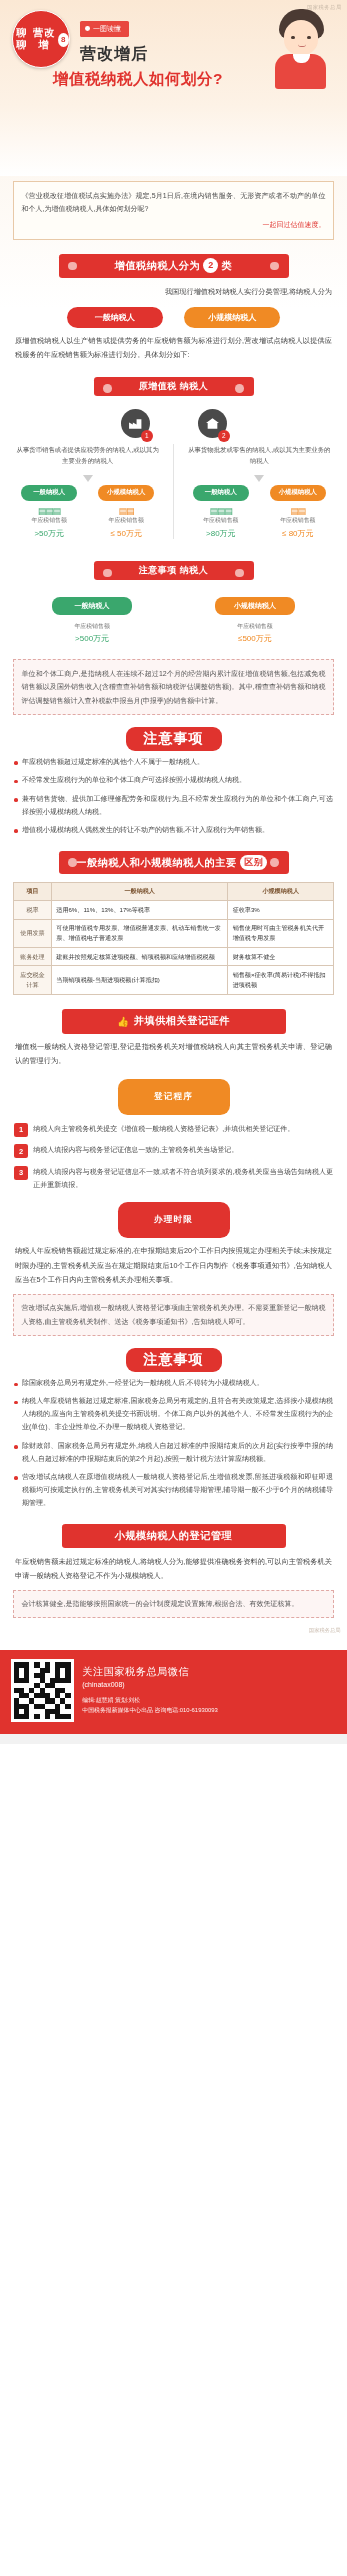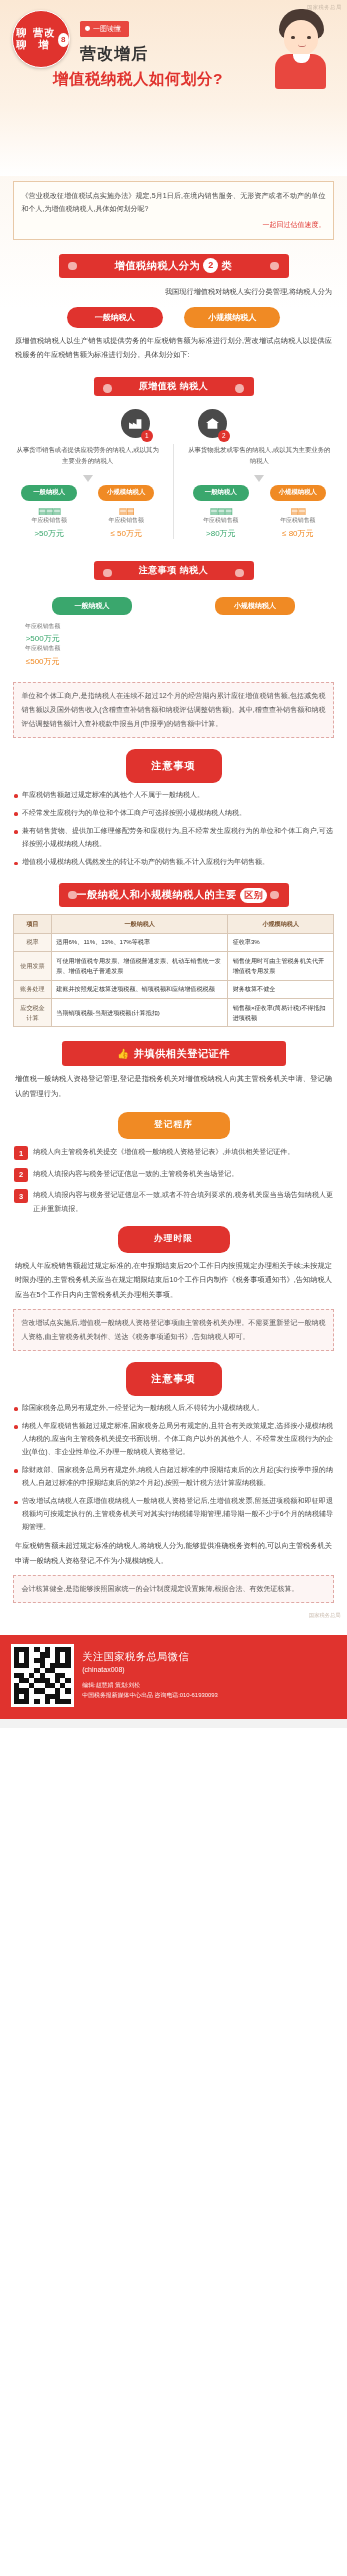--- a/index.html
+++ b/index.html
@@ -164,22 +164,22 @@
   .bills { font-size: 9px; letter-spacing: -1.1px; }
   .divider-v { width: 0.5px; background: #e3e3e3; }
   
   .warn-box {
     margin: 6.4px 13px; border: 0.5px dashed #e0a9a5;
     background: #fdf5f4; padding: 6.4px 7.5px;
     font-size: 7px; line-height: 1.95; color: #555; text-align: justify;
   }
   
   .attn-head {
-    margin: 11.8px auto 5.3px auto; width: 96px; height: 34px;
-    background: #e0332e; color: #fff; font-size: 10px; font-weight: bold;
+    margin: 11.8px auto 5.3px auto; width: 96px; height: 24px;
+    background: #e0332e; color: #fff; font-size: 14px; font-weight: bold;
     border-radius: 9px; display:flex; align-items:center; justify-content:center;
     letter-spacing: 1.1px;
   }
   .attn-list { margin: 0 14px; }
   .attn-item {
     display: flex; gap: 4.3px; margin-bottom: 5.3px;
     font-size: 7px; line-height: 1.85; color: #4a4a4a; text-align: justify;
   }
   .attn-bullet {
     flex: 0 0 3.7px; width: 3.7px; height: 3.7px; margin-top: 5.3px;
@@ -203,21 +203,21 @@
   }
   
   .thumb-head {
     margin: 14px auto 6.4px auto; width: 224px; height: 24.6px;
     background: #e0332e; color:#fff; border-radius: 3.2px;
     display:flex; align-items:center; justify-content:center;
     font-size: 10.2px; font-weight: bold; letter-spacing: 0.5px; position: relative;
   }
   .thumb-head .tb { margin-right: 4.3px; font-size: 9.6px; }
   .step-head {
-    margin: 10.7px auto 6.4px auto; width: 112px; height: 27px;
+    margin: 10.7px auto 6.4px auto; width: 112px; height: 36px;
     background: #f08a24; color:#fff; border-radius: 9.6px;
     display:flex; align-items:center; justify-content:center;
     font-size: 8.6px; font-weight: bold; letter-spacing: 1.1px;
   }
   .step-head.red { background: #e0332e; }
   .steps { margin: 0 14px; }
   .step-row { display: flex; gap: 5.3px; margin-bottom: 6.4px; }
   .step-num {
     flex: 0 0 14px; width: 14px; height: 14px; border-radius: 2.1px;
     background: #e0332e; color: #fff; font-size: 7.5px; font-weight: bold;
@@ -360,21 +360,21 @@
   </div>
 
   <div class="sec-banner" style="width:160px;height:19px;font-size:9px;">
     <span>注意事项 纳税人</span>
   </div>
   <div class="diagram">
     <div class="dia-sub" style="justify-content:space-around;">
       <div class="mini-pill grn" style="width:80px;height:18px;font-size:7px;">一般纳税人</div>
       <div class="mini-pill org" style="width:80px;height:18px;font-size:7px;">小规模纳税人</div>
     </div>
-    <div class="money-row" style="margin-top:6.4px;flex-direction:column;">
+    <div class="money-row" style="margin-top:6.4px;">
       <div class="money-cell">
         <div class="money-cap">年应税销售额</div>
         <div class="money-val grn">&gt;500万元</div>
       </div>
       <div class="money-cell">
         <div class="money-cap">年应税销售额</div>
         <div class="money-val org">≤500万元</div>
       </div>
     </div>
   </div>
@@ -477,20 +477,23 @@
     <div class="attn-item">
       <span class="attn-bullet"></span>
       <span>除财政部、国家税务总局另有规定外,纳税人自超过标准的申报期结束后的次月起(实行按季申报的纳税人,自超过标准的申报期结束后的第2个月起),按照一般计税方法计算应纳税额。</span>
     </div>
     <div class="attn-item">
       <span class="attn-bullet"></span>
       <span>营改增试点纳税人在原增值税纳税人一般纳税人资格登记后,生增值税发票,留抵进项税额和即征即退税额均可按规定执行的,主管税务机关可对其实行纳税辅导期管理,辅导期一般不少于6个月的纳税辅导期管理。</span>
     </div>
   </div>
 
+  <div class="thumb-head">
+    <span>小规模纳税人的登记管理</span>
+  </div>
   <div class="para">年应税销售额未超过规定标准的纳税人,将纳税人分为,能够提供准确税务资料的,可以向主管税务机关申请一般纳税人资格登记,不作为小规模纳税人。</div>
   <div class="warn-box">会计核算健全,是指能够按照国家统一的会计制度规定设置账簿,根据合法、有效凭证核算。</div>
 
   <div class="wm">国家税务总局</div>
 
   <div class="footer">
     <div class="qr">
       <div class="qr-grid">
         <div class="b"></div>
           <div class="b"></div>

